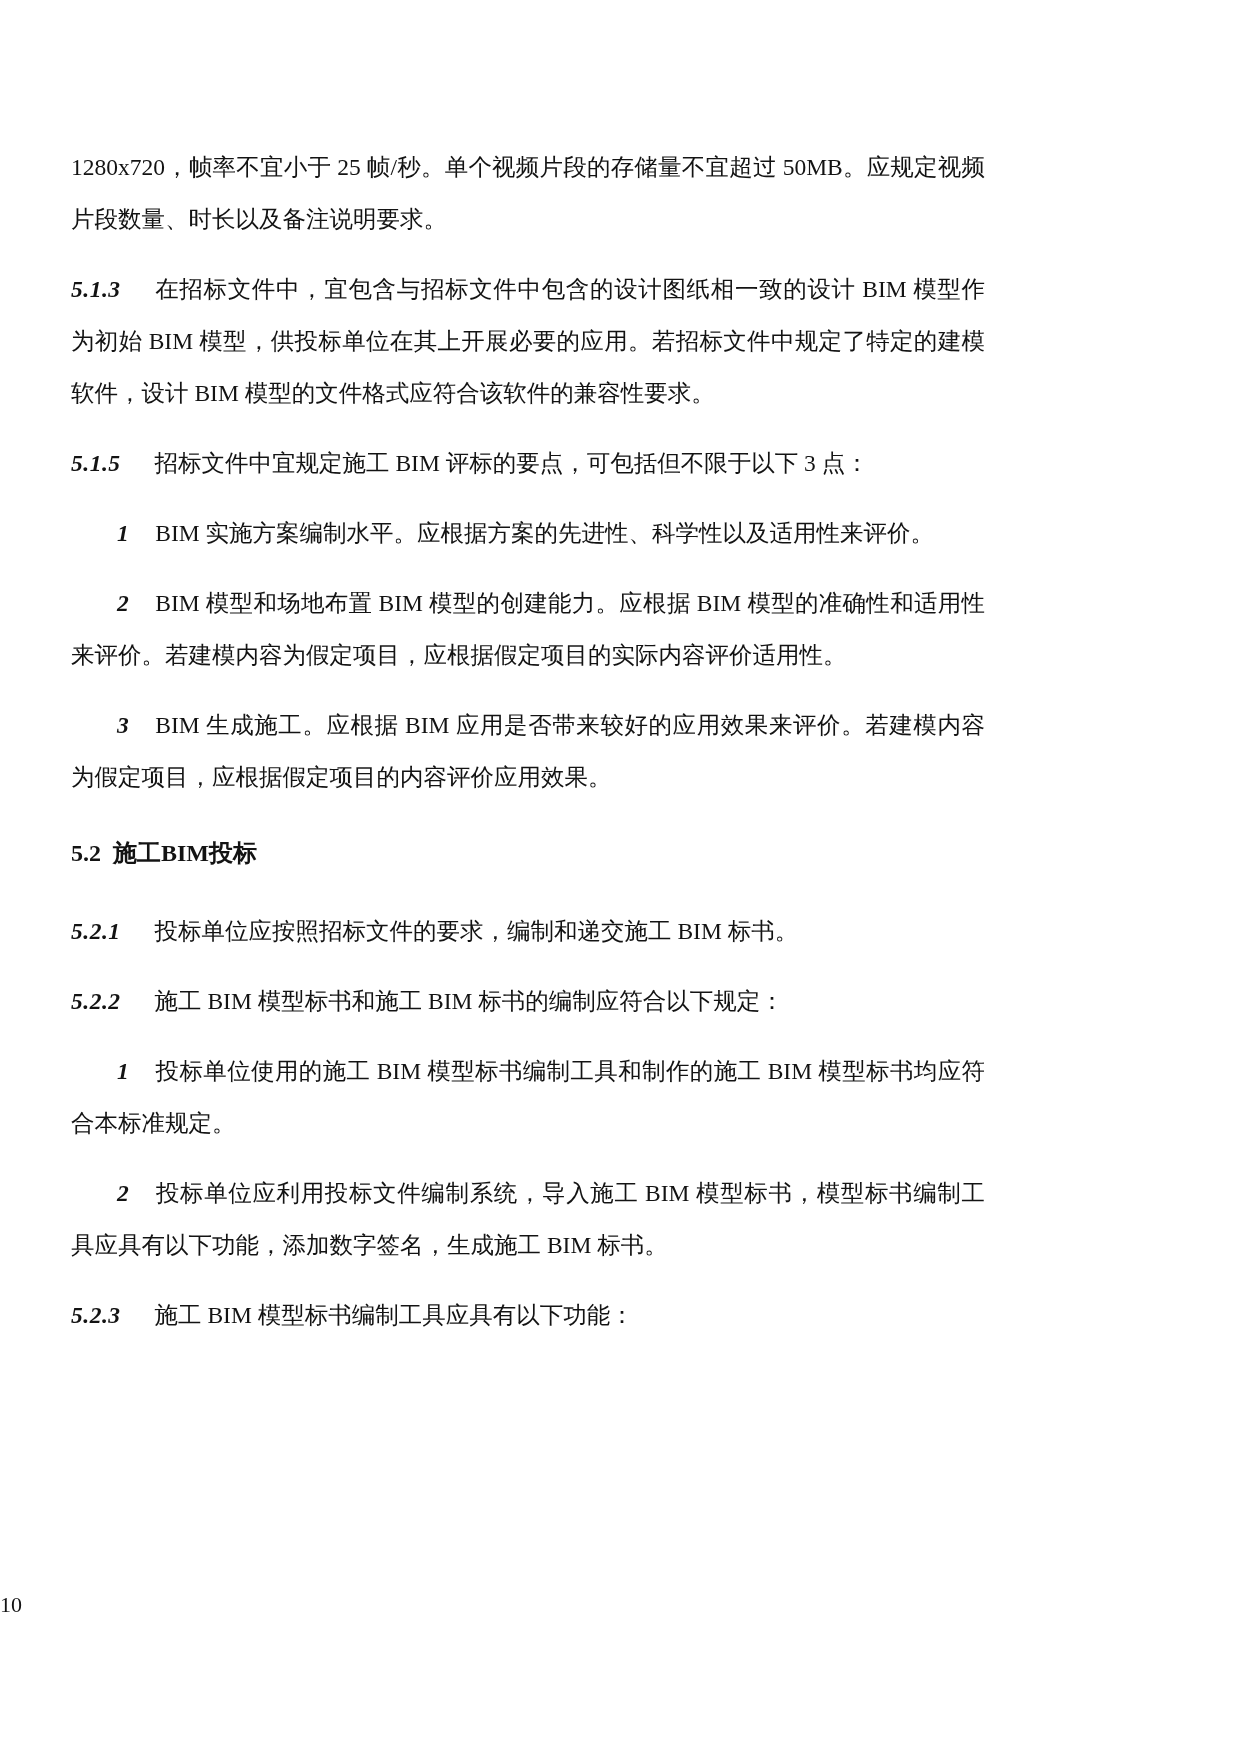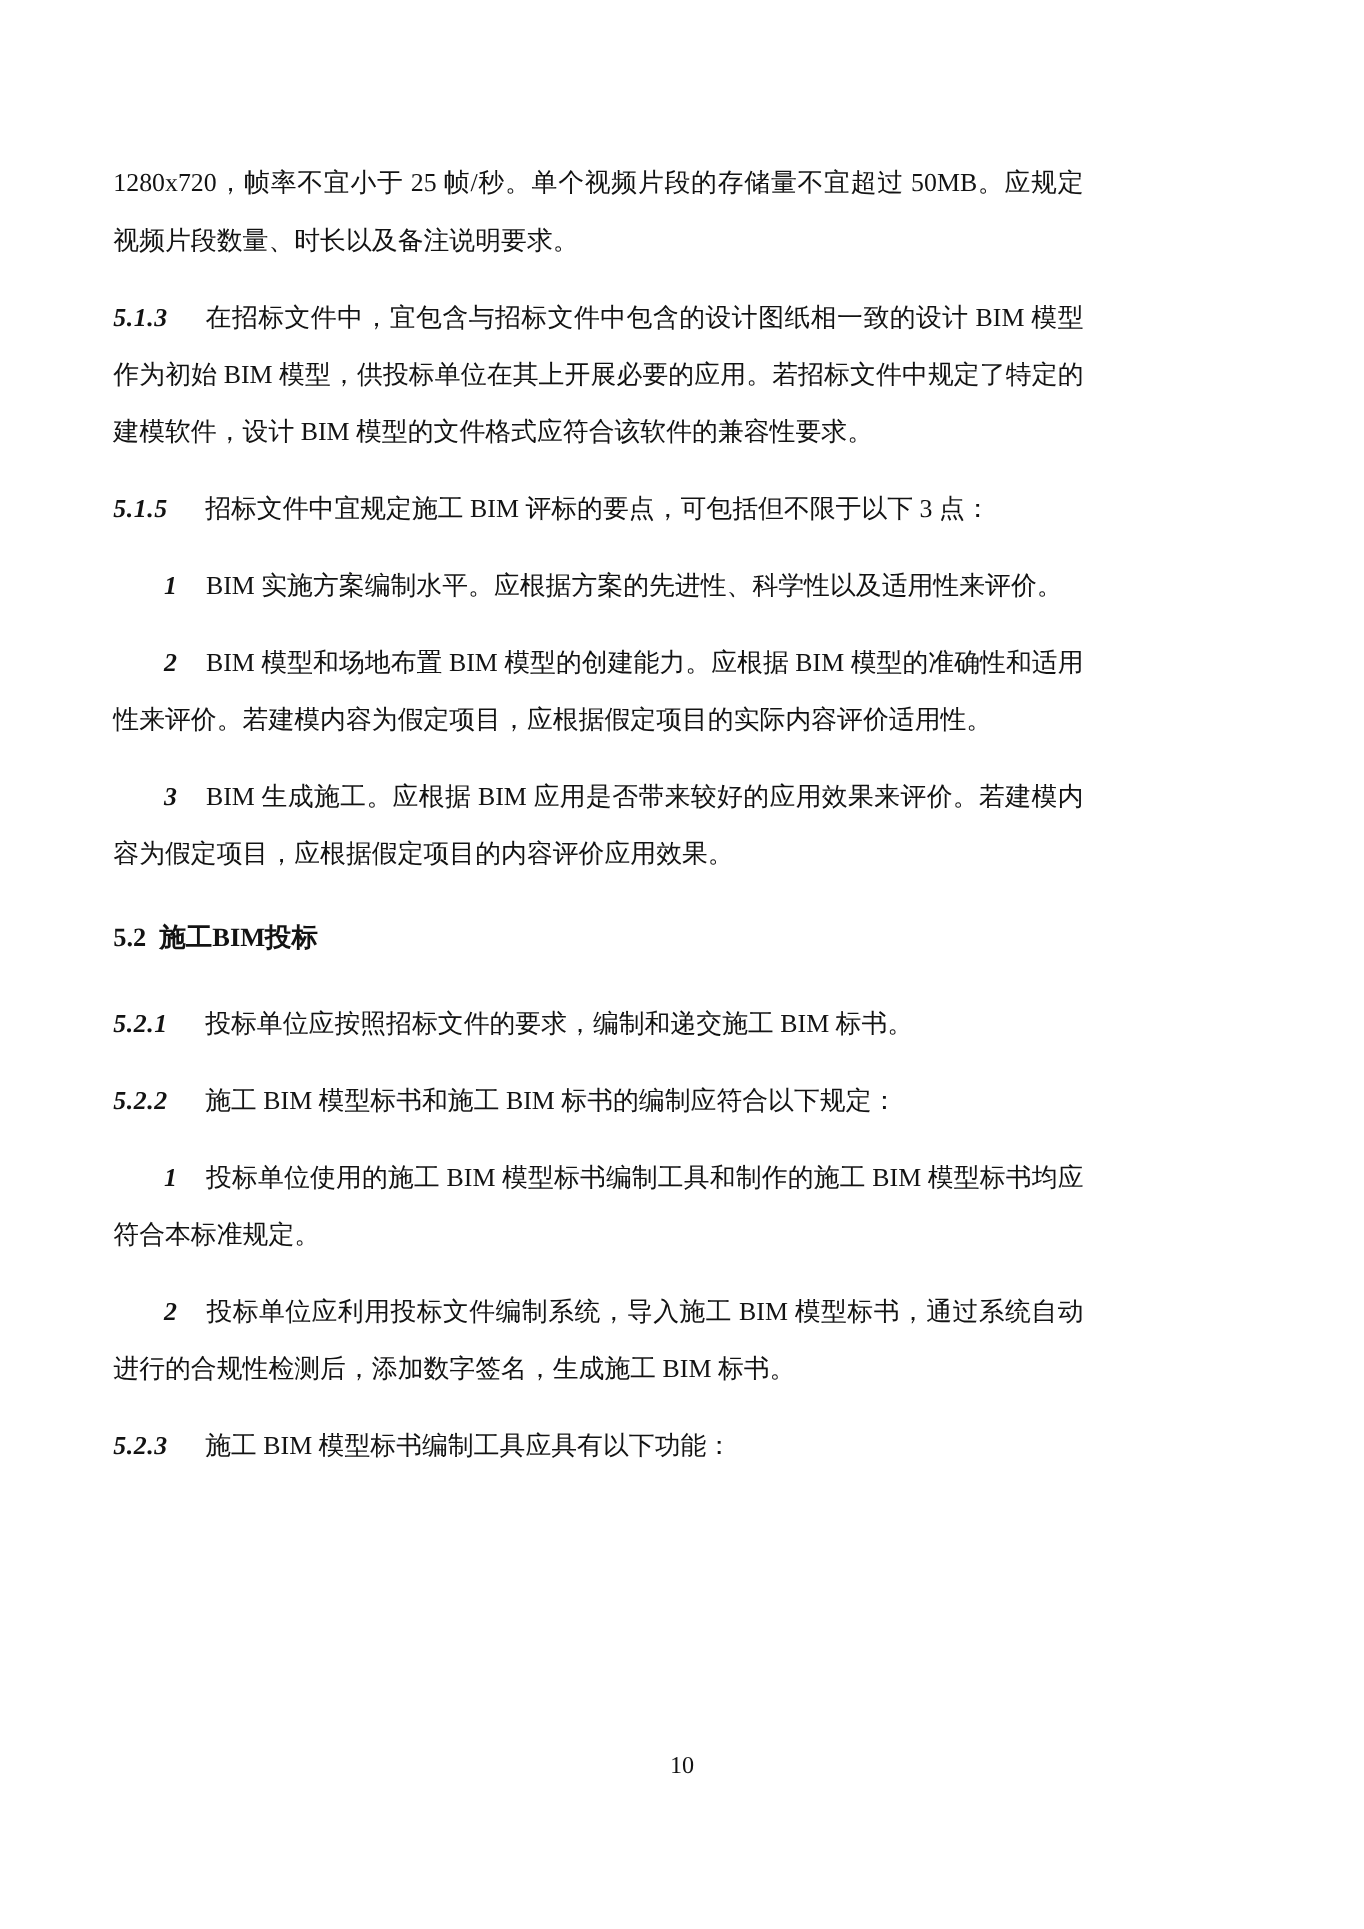--- a/index.html
+++ b/index.html
@@ -15,21 +15,21 @@
     font-family: "Liberation Serif", "DejaVu Serif", serif;
     color: #131313;
   }
   .page {
     position: absolute;
     top: 0;
     left: 0;
     width: 1152px;
     height: 1754px;
     box-sizing: border-box;
-    padding: 141px 167px 0 103px;
+    padding: 141px 167px 0 71px;
   }
   .para {
     font-size: 23.5px;
     line-height: 52px;
     text-align: justify;
     margin: 0 0 18px 0;
     word-break: break-word;
   }
   .para .num {
     font-weight: bold;
@@ -50,21 +50,21 @@
     margin: 24px 0 26px 0;
   }
   .section-heading .num {
     margin-right: 12px;
   }
   .page-number {
     position: absolute;
     top: 1591px;
     left: 0;
     width: 1240px;
-    text-align: center;
+    text-align: left;
     font-size: 22px;
     line-height: 28px;
   }
 </style>
 </head>
 <body>
 
 <div class="page">
 
   <p class="para body"><span>1280x720，帧率不宜小于 25 帧/秒。单个视频片段的存储量不宜超过 50MB。应规定视频片段数量、时长以及备注说明要求。</span></p>
@@ -81,20 +81,20 @@
   <p class="para item"><span class="num">3</span><span>BIM 生成施工。应根据 BIM 应用是否带来较好的应用效果来评价。若建模内容为假定项目，应根据假定项目的内容评价应用效果。</span></p>
 
   <h2 class="section-heading"><span class="num">5.2</span><span>施工BIM投标</span></h2>
 
   <p class="para clause"><span class="num">5.2.1</span><span>投标单位应按照招标文件的要求，编制和递交施工 BIM 标书。</span></p>
 
   <p class="para clause"><span class="num">5.2.2</span><span>施工 BIM 模型标书和施工 BIM 标书的编制应符合以下规定：</span></p>
 
   <p class="para item"><span class="num">1</span><span>投标单位使用的施工 BIM 模型标书编制工具和制作的施工 BIM 模型标书均应符合本标准规定。</span></p>
 
-  <p class="para item"><span class="num">2</span><span>投标单位应利用投标文件编制系统，导入施工 BIM 模型标书，通过系统自动进行的合规性检测后，添加数字签名，生成施工 BIM 标书。</span></p>
+  <p class="para item"><span class="num">2</span><span>投标单位应利用投标文件编制系统，导入施工 BIM 模型标书，模型标书编制工具应具有以下功能，添加数字签名，生成施工 BIM 标书。</span></p>
 
   <p class="para clause"><span class="num">5.2.3</span><span>施工 BIM 模型标书编制工具应具有以下功能：</span></p>
 
 
 </div>
 
 <div class="page-number">10</div>
 
 </body></html>

